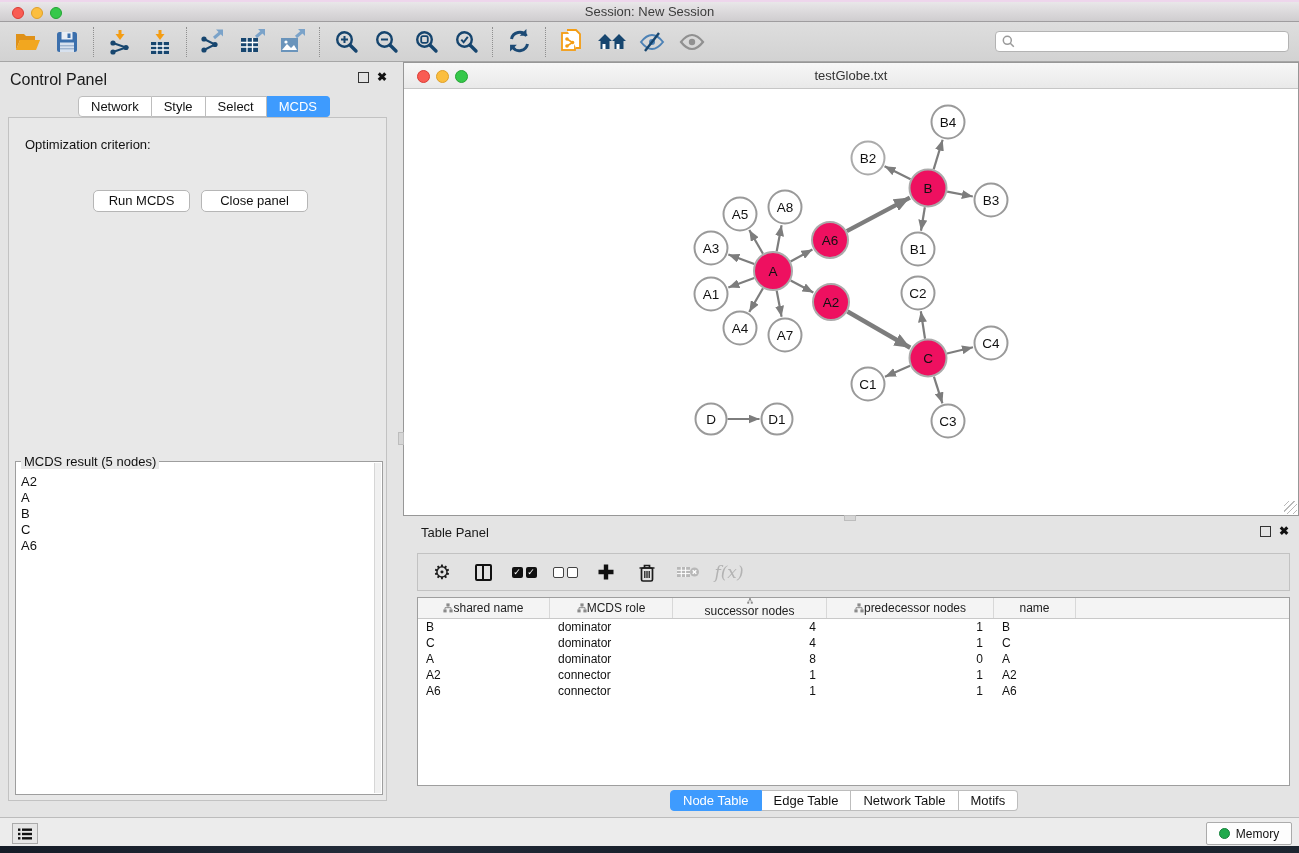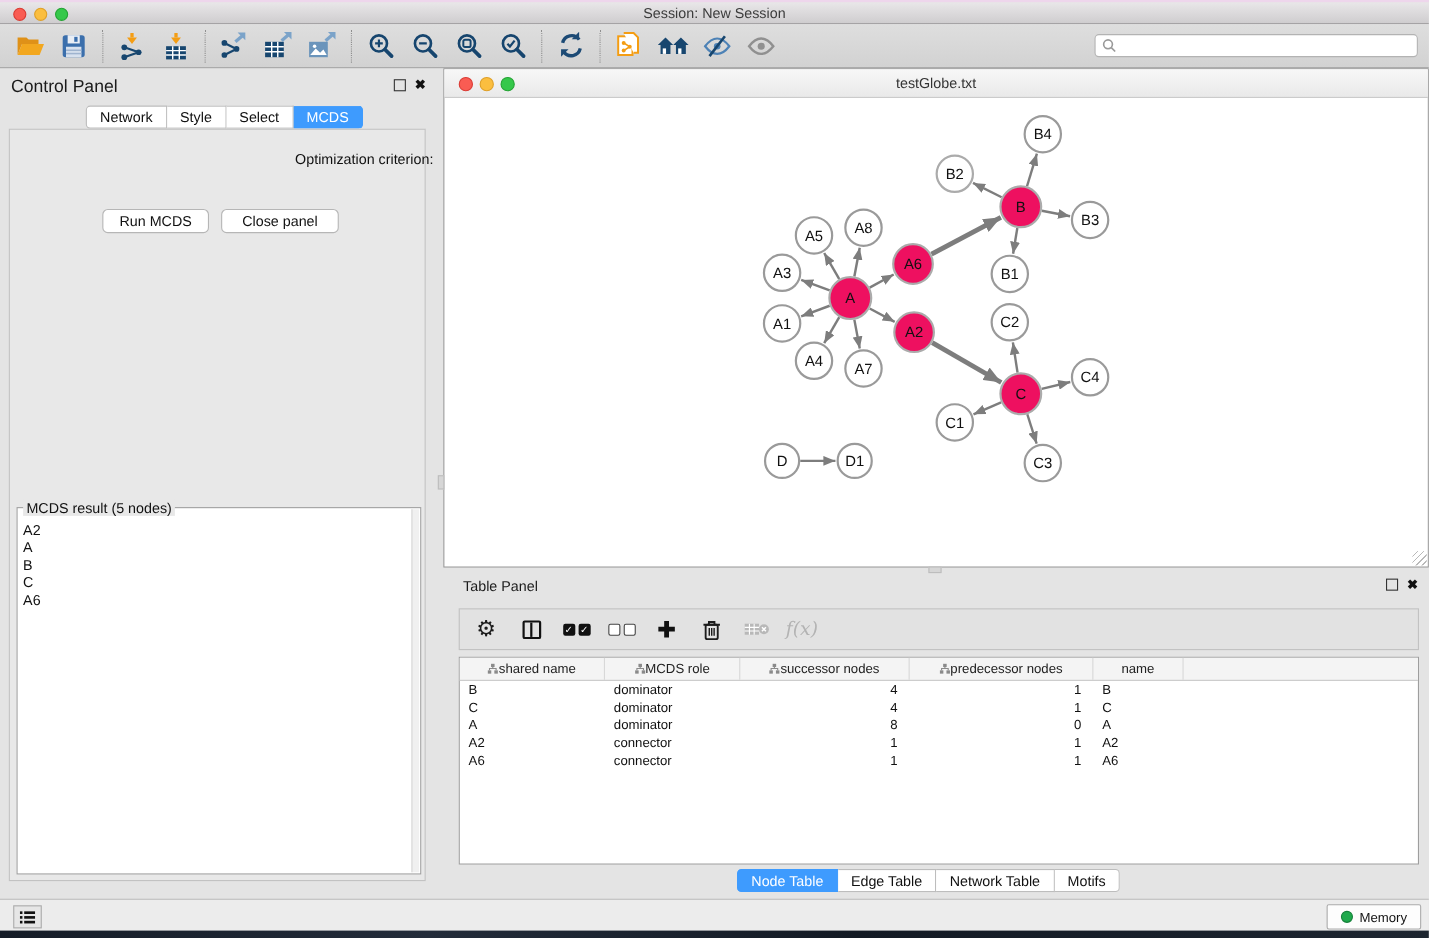--- a/index.html
+++ b/index.html
@@ -39,21 +39,21 @@
 
   .seg-tabs { display:flex; }
   .seg-tab { height:21px; line-height:20px; padding:0 12px; background:#fff; border:1px solid #bdbdbd;
     border-left:none; font-size:13px; color:#111; }
   .seg-tab:first-child { border-left:1px solid #bdbdbd; border-radius:4px 0 0 4px; }
   .seg-tab:last-child { border-radius:0 4px 4px 0; }
   .seg-tab.active { background:#3e9bfe; border-color:#3e9bfe; color:#fff; }
 
   .cp-tabs { left:78px; top:96px; }
   .cp-body { left:8px; top:117px; width:379px; height:684px; background:#e8e8e8; border:1px solid #c2c2c2; }
-  .opt-label { position:absolute; left:8px; top:19px; width:100%; text-align:right; font-size:13px; color:#111; }
+  .opt-label { position:absolute; left:16px; top:19px; width:100%; text-align:left; font-size:13px; color:#111; }
   .mac-select { position:absolute; left:35px; top:39px; width:312px; height:23px; background:#fff;
     border:1px solid #b6b6b6; border-radius:4px; display:flex; align-items:center; }
   .mac-select .sel-text { flex:1; font-size:13px; color:#111; padding-left:9px; white-space:nowrap; }
   .sel-stepper { width:20px; height:19px; margin-right:2px; background:linear-gradient(#5fb0fb,#3b8ef5);
     border-radius:3px; display:flex; flex-direction:column; align-items:center; justify-content:center; gap:1px; }
   .sel-stepper .up { width:0; height:0; border-left:4px solid transparent; border-right:4px solid transparent; border-bottom:5px solid #fff; }
   .sel-stepper .dn { width:0; height:0; border-left:4px solid transparent; border-right:4px solid transparent; border-top:5px solid #fff; }
   .mac-btn { position:absolute; height:22px; background:#fff; border:1px solid #b6b6b6; border-radius:5px;
     font-size:13px; color:#111; text-align:center; line-height:20px; }
 
@@ -505,21 +505,21 @@
       </div>
       <div class="th" style="width: 123px;">
         <svg width="10" height="10" viewBox="0 0 10 10">
           <rect x="3.4" y="0.4" width="3.2" height="3" fill="#8a8a8a"></rect>
           <rect x="0.4" y="6.4" width="3.2" height="3" fill="#8a8a8a"></rect>
           <rect x="6.4" y="6.4" width="3.2" height="3" fill="#8a8a8a"></rect>
           <path d="M5 3.4v1.3M2 6.4V4.7h6v1.7" stroke="#8a8a8a" fill="none"></path>
         </svg>
         <span>MCDS role</span>
       </div>
-      <div class="th" style="width: 154px;">
+      <div class="th" style="width: 154px; flex-direction: column;">
         <svg width="10" height="10" viewBox="0 0 10 10">
           <rect x="3.4" y="0.4" width="3.2" height="3" fill="#8a8a8a"></rect>
           <rect x="0.4" y="6.4" width="3.2" height="3" fill="#8a8a8a"></rect>
           <rect x="6.4" y="6.4" width="3.2" height="3" fill="#8a8a8a"></rect>
           <path d="M5 3.4v1.3M2 6.4V4.7h6v1.7" stroke="#8a8a8a" fill="none"></path>
         </svg>
         <span>successor nodes</span>
       </div>
       <div class="th" style="width: 167px;">
         <svg width="10" height="10" viewBox="0 0 10 10">

